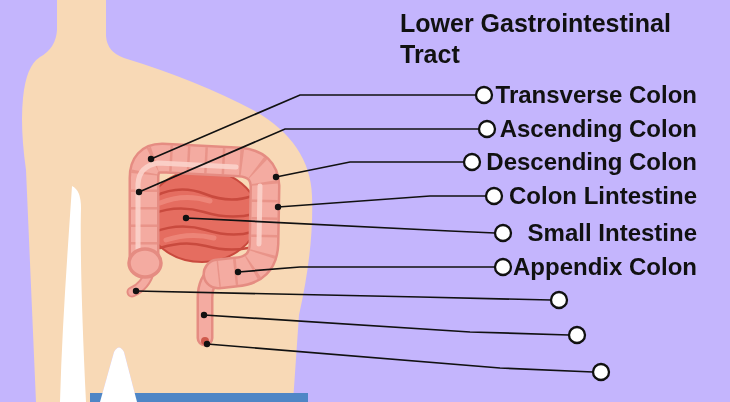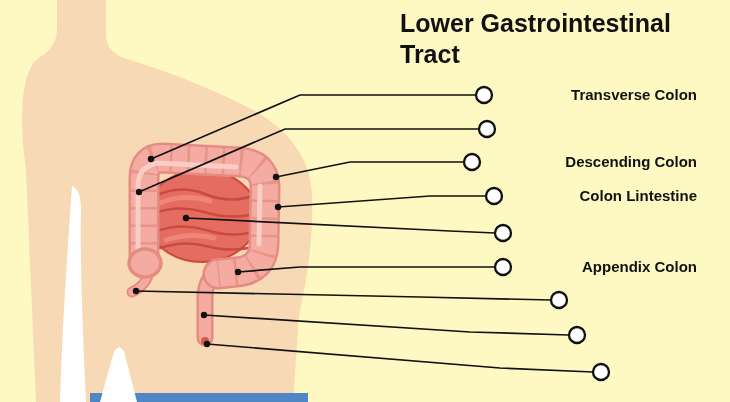--- a/index.html
+++ b/index.html
@@ -9,21 +9,21 @@
     --colon-highlight:#fbd2ca;
     --small-intestine:#e56d60;
     --small-intestine-line:#c94a3e;
     --small-intestine-highlight:#ef8a7c;
     --underwear-blue:#4f86c6;
     --line:#111111;
   }
   *{margin:0;padding:0;box-sizing:border-box;}
   body{background:#ffffff;font-family:"Liberation Sans",sans-serif;}
   .canvas{
-    position:relative;width:730px;height:402px;background:#fef9c3;overflow:hidden;
+    position:relative;width:730px;height:402px;background:#c4b5fd;overflow:hidden;
   }
   .canvas svg{position:absolute;left:0;top:0;}
   .skin{fill:var(--skin);}
   .gap{fill:#ffffff;}
   .band{fill:var(--underwear-blue);}
   .colon-outline{fill:none;stroke:var(--colon-outline);stroke-linecap:round;stroke-linejoin:round;}
   .colon-main{fill:none;stroke:var(--colon-fill);stroke-linecap:round;stroke-linejoin:round;}
   .colon-haustra{fill:none;stroke:var(--colon-outline);stroke-dasharray:2.5 15;opacity:.75;}
   .colon-hl{fill:none;stroke:var(--colon-highlight);stroke-linecap:round;stroke-width:5;opacity:.9;}
   .si-blob{fill:var(--small-intestine);stroke:var(--small-intestine-line);stroke-width:2;}
@@ -31,21 +31,21 @@
   .si-hl{fill:none;stroke:var(--small-intestine-highlight);stroke-width:5;stroke-linecap:round;opacity:.85;}
   .leader{fill:none;stroke:var(--line);stroke-width:1.7;}
   .dot{fill:var(--line);}
   .marker{fill:#ffffff;stroke:var(--line);stroke-width:2.3;}
   .title{
     position:absolute;left:400px;top:8px;width:302px;
     font-size:25px;font-weight:bold;line-height:1.22;color:#111;
   }
   .lbl{
     position:absolute;right:33px;height:22px;line-height:22px;width:260px;
-    text-align:right;font-size:15px;font-weight:bold;color:#111;white-space:nowrap;
+    text-align:right;font-size:24px;font-weight:bold;color:#111;white-space:nowrap;
   }
 </style>
 </head>
 <body>
 
 <div class="canvas">
 
   <svg width="730" height="402" viewBox="0 0 730 402">
 
     <g>
@@ -135,17 +135,19 @@
         <polyline class="leader" points="207,344 500,368 593,372"></polyline>
         <circle class="dot" cx="207" cy="344" r="3.2"></circle>
         <circle class="marker" cx="601" cy="372" r="8"></circle>
       </g>
     </g>
   </svg>
 
   <div class="title">Lower Gastrointestinal Tract</div>
 
   <div class="lbl" style="top:84px">Transverse Colon</div>
+  <div class="lbl" style="top:118px">Ascending Colon</div>
   <div class="lbl" style="top:151px">Descending Colon</div>
   <div class="lbl" style="top:185px">Colon Lintestine</div>
+  <div class="lbl" style="top:222px">Small Intestine</div>
   <div class="lbl" style="top:256px">Appendix Colon</div>
 
 </div>
 
 </body></html>

